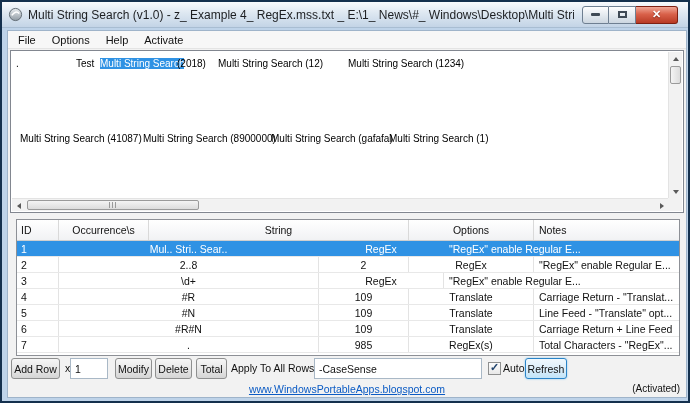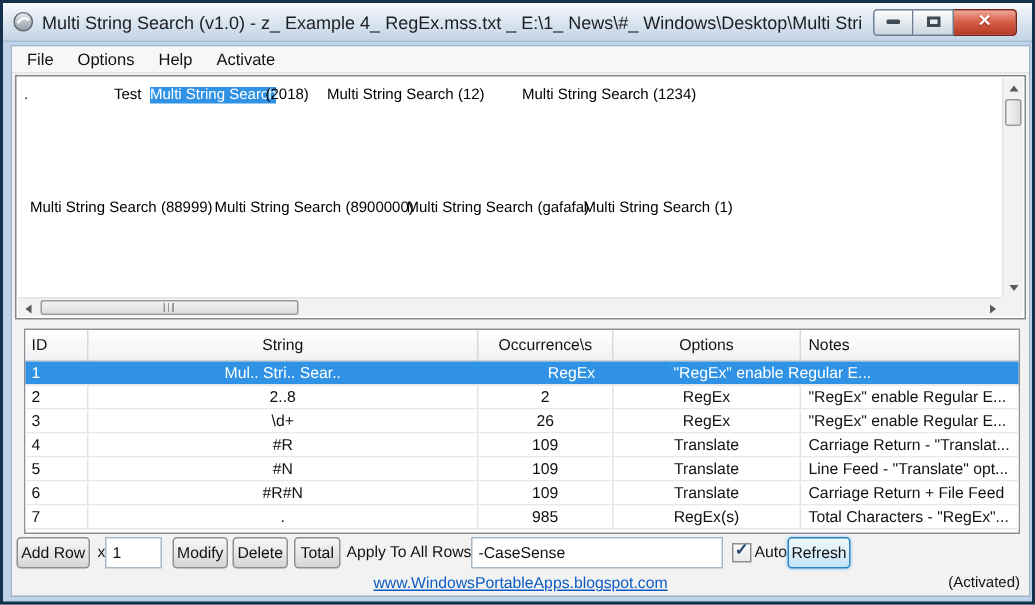--- a/index.html
+++ b/index.html
@@ -200,21 +200,21 @@
     <div class="viewer">
       <div class="vline" id="line1">
           <span>.</span>
           <span>Test</span>
           <span class="hl">Multi String Search</span>
           <span>(2018)</span>
           <span>Multi String Search (12)</span>
           <span>Multi String Search (1234)</span>
         </div>
       <div class="vline" id="line2">
-          <span>Multi String Search (88999)</span>
+          <span>Multi String Search (41087)</span>
           <span>Multi String Search (8900000)</span>
           <span>Multi String Search (gafafa)</span>
           <span>Multi String Search (1)</span>
         </div>
 
       <div class="vsb">
         <div class="sb-arrow a-up">
             <div class="tri up"></div>
           </div>
         <div class="vthumb"></div>
@@ -232,43 +232,42 @@
         <div class="sb-arrow a-right">
             <div class="tri right"></div>
           </div>
       </div>
       <div class="sb-corner"></div>
     </div>
 
     <div class="grid">
       <div class="thead" id="thead">
           <div class="hcell c-id">ID</div>
+          <div class="hcell c-occ">Occurrence\s</div>
           <div class="hcell c-string">String</div>
-          <div class="hcell c-occ">Occurrence\s</div>
           <div class="hcell c-opt">Options</div>
           <div class="hcell c-notes">Notes</div>
         </div>
       <div id="tbody">
           <div class="trow sel">
             <div class="tcell c-id">1</div>
             <div class="tcell c-string">Mul.. Stri.. Sear..</div>
             <div class="tcell c-opt">RegEx</div>
             <div class="tcell c-notes">"RegEx" enable Regular E...</div>
           </div>
           <div class="trow">
             <div class="tcell c-id">2</div>
             <div class="tcell c-string">2..8</div>
             <div class="tcell c-occ">2</div>
             <div class="tcell c-opt">RegEx</div>
             <div class="tcell c-notes">"RegEx" enable Regular E...</div>
           </div>
           <div class="trow">
             <div class="tcell c-id">3</div>
             <div class="tcell c-string">\d+</div>
-            <div class="tcell c-occ">26</div>
             <div class="tcell c-opt">RegEx</div>
             <div class="tcell c-notes">"RegEx" enable Regular E...</div>
           </div>
           <div class="trow">
             <div class="tcell c-id">4</div>
             <div class="tcell c-string">#R</div>
             <div class="tcell c-occ">109</div>
             <div class="tcell c-opt">Translate</div>
             <div class="tcell c-notes">Carriage Return - "Translat...</div>
           </div>
@@ -277,21 +276,21 @@
             <div class="tcell c-string">#N</div>
             <div class="tcell c-occ">109</div>
             <div class="tcell c-opt">Translate</div>
             <div class="tcell c-notes">Line Feed - "Translate" opt...</div>
           </div>
           <div class="trow">
             <div class="tcell c-id">6</div>
             <div class="tcell c-string">#R#N</div>
             <div class="tcell c-occ">109</div>
             <div class="tcell c-opt">Translate</div>
-            <div class="tcell c-notes">Carriage Return + File Feed</div>
+            <div class="tcell c-notes">Carriage Return + Line Feed</div>
           </div>
           <div class="trow">
             <div class="tcell c-id">7</div>
             <div class="tcell c-string">.</div>
             <div class="tcell c-occ">985</div>
             <div class="tcell c-opt">RegEx(s)</div>
             <div class="tcell c-notes">Total Characters - "RegEx"...</div>
           </div>
         </div>
     </div>

